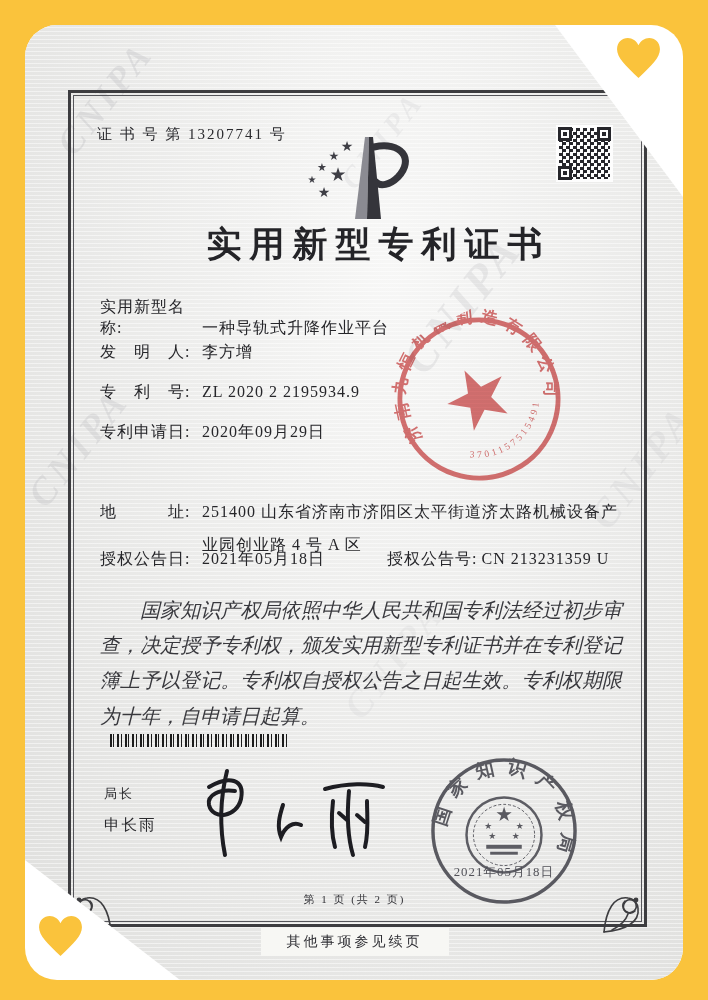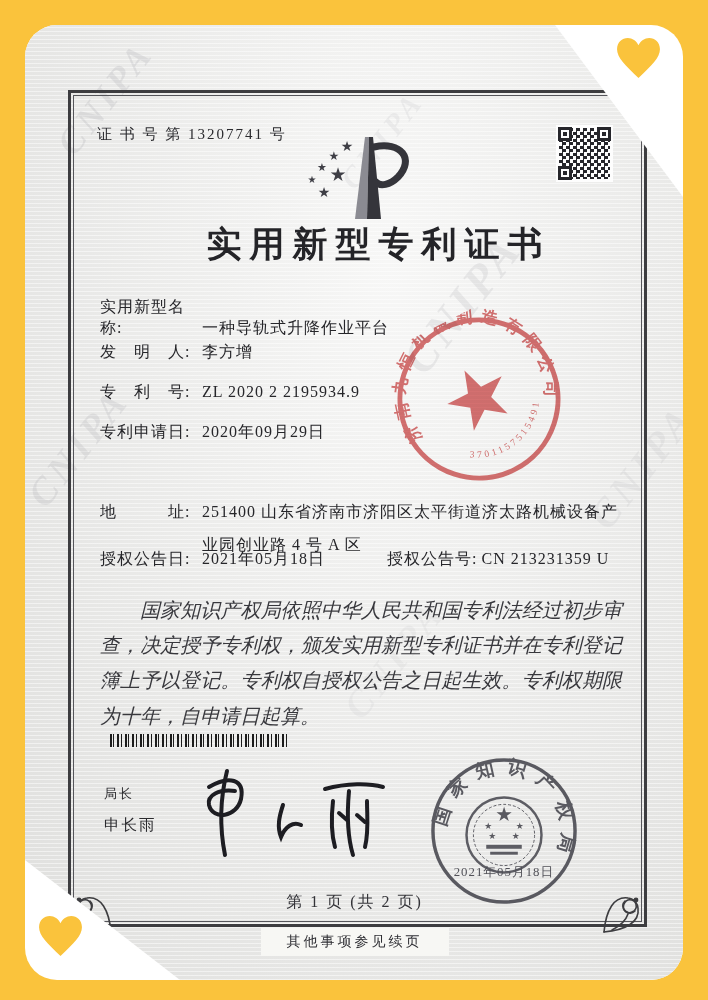--- a/index.html
+++ b/index.html
@@ -44,21 +44,21 @@
   .body-text p{margin:0;text-indent:2em;}
   .barcode{position:absolute;left:85px;top:709px;width:178px;height:13px;
       background:repeating-linear-gradient(90deg,#1c1c1c 0 2px,transparent 2px 3px,#1c1c1c 3px 4px,transparent 4px 7px,#1c1c1c 7px 9px,transparent 9px 11px,#1c1c1c 11px 12px,transparent 12px 15px);}
   .sig-title{position:absolute;left:79px;top:760px;font-size:13px;color:#2a2a2e;letter-spacing:2px;}
   .sig-name{position:absolute;left:79px;top:790px;font-size:15.5px;color:#2a2a2e;letter-spacing:2px;}
   .signature{position:absolute;left:172px;top:738px;width:210px;height:102px;}
   .official-seal{position:absolute;left:404px;top:731px;width:150px;height:150px;opacity:.88;}
   .company-seal{position:absolute;left:370px;top:290px;width:168px;height:168px;
       transform:rotate(-27deg);opacity:.8;mix-blend-mode:multiply;}
   .page-num{position:absolute;left:43px;top:867px;width:573px;text-align:center;
-      font-size:16px;letter-spacing:2px;color:#333338;}
+      font-size:11px;letter-spacing:2px;color:#333338;}
   .footer-note{position:absolute;left:43px;top:903px;width:573px;text-align:center;}
   .footer-note span{display:inline-block;background:#f7f7f4;padding:5px 26px;
       font-size:14px;letter-spacing:3px;color:#2e2e33;}
 </style>
 </head>
 <body>
 
 <div class="frame">
   <div class="card">
 

